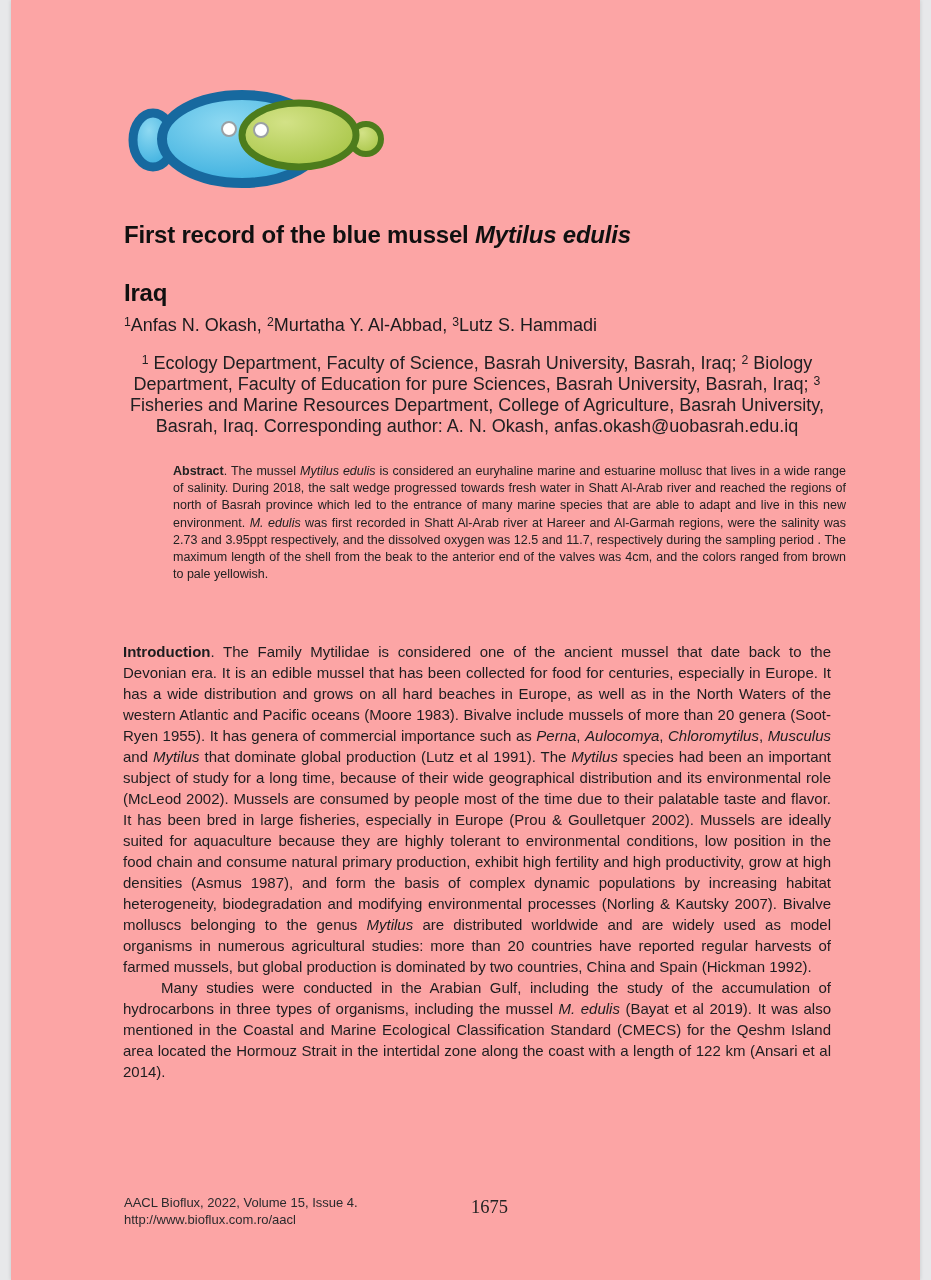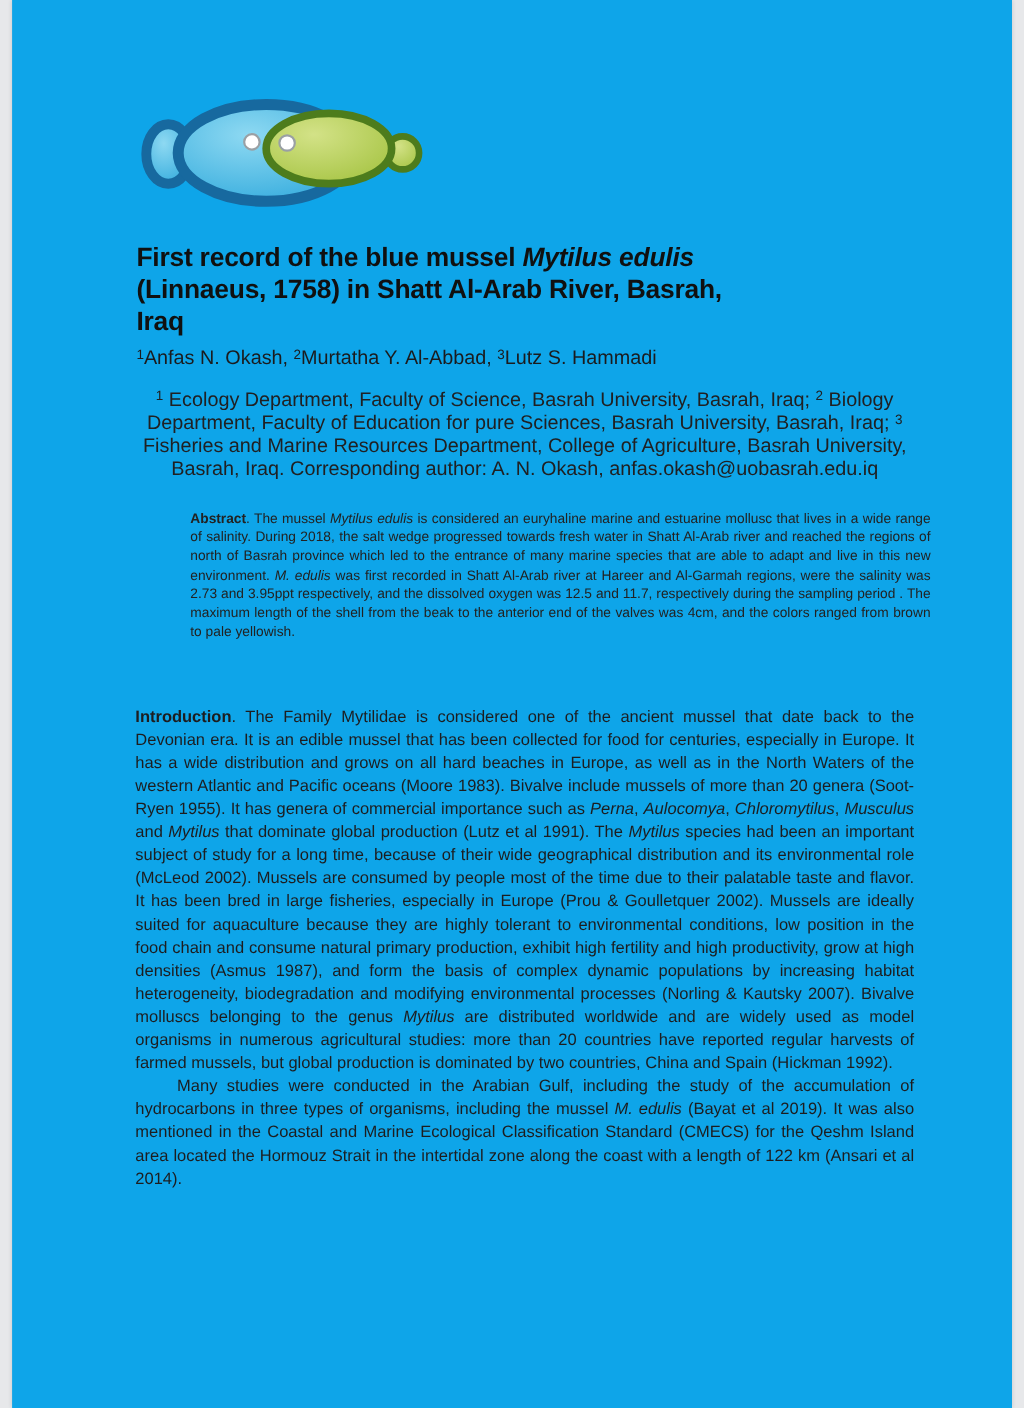--- a/index.html
+++ b/index.html
@@ -7,21 +7,21 @@
   body {
     background:#e7e8ea;
     font-family:"Liberation Sans", sans-serif;
     color:#1d1d1f;
     position:relative;
     overflow:hidden;
   }
   .page {
     position:absolute; left:11px; top:0;
     width:909px; height:1280px;
-    background:#0ea5e9;
+    background:#fca5a5;
     box-shadow:0 0 4px rgba(0,0,0,.15);
   }
   .logo { position:absolute; left:114px; top:90px; width:260px; height:102px; }
   .title {
     position:absolute; left:113px; top:220px; width:722px;
     font-size:24px; line-height:29px; font-weight:bold; color:#101010;
     letter-spacing:-0.2px;
   }
   .authors {
     position:absolute; left:113px; top:315px; width:707px;
@@ -74,29 +74,36 @@
 
       <circle cx="241" cy="49" r="15" fill="url(#gGreen)" stroke="#4d7c1c" stroke-width="6"></circle>
 
       <ellipse cx="174" cy="45" rx="57" ry="32" fill="url(#gGreen)" stroke="#4d7c1c" stroke-width="7"></ellipse>
 
       <circle cx="104" cy="39" r="7" fill="#ffffff" stroke="#9aa0a4" stroke-width="2"></circle>
       <circle cx="136" cy="40" r="7" fill="#ffffff" stroke="#9aa0a4" stroke-width="2"></circle>
     </svg>
   </div>
 
-  <h1 class="title"><span class="seg-b">First record of the blue mussel </span><span class="seg-b seg-i">Mytilus edulis</span><br><span class="seg-b">(Linnaeus, 1758) in Shatt Al-Arab River, Basrah,</span><br><span class="seg-b">Iraq</span></h1>
+  <h1 class="title"><span class="seg-b">First record of the blue mussel </span><span class="seg-b seg-i">Mytilus edulis</span><br><br><span class="seg-b">Iraq</span></h1>
 
   <div class="authors"><sup>1</sup><span>Anfas N. Okash, </span><sup>2</sup><span>Murtatha Y. Al-Abbad, </span><sup>3</sup><span>Lutz S. Hammadi</span></div>
 
   <div class="affiliations"><sup>1</sup><span> Ecology Department, Faculty of Science, Basrah University, Basrah, Iraq; </span><sup>2</sup><span> Biology Department, Faculty of Education for pure Sciences, Basrah University, Basrah, Iraq; </span><sup>3</sup><span> Fisheries and Marine Resources Department, College of Agriculture, Basrah University, Basrah, Iraq. Corresponding author: A. N. Okash, anfas.okash@uobasrah.edu.iq</span></div>
 
   <div class="abstract-block">
     <p><span class="seg-b">Abstract</span><span>. The mussel </span><span class="seg-i">Mytilus edulis</span><span> is considered an euryhaline marine and estuarine mollusc that lives in a wide range of salinity. During 2018, the salt wedge progressed towards fresh water in Shatt Al-Arab river and reached the regions of north of Basrah province which led to the entrance of many marine species that are able to adapt and live in this new environment. </span><span class="seg-i">M. edulis</span><span> was first recorded in Shatt Al-Arab river at Hareer and Al-Garmah regions, were the salinity was 2.73 and 3.95ppt respectively, and the dissolved oxygen was 12.5 and 11.7, respectively during the sampling period . The maximum length of the shell from the beak to the anterior end of the valves was 4cm, and the colors ranged from brown to pale yellowish.</span></p>
   </div>
 
   <div class="intro-block">
     <p><span class="seg-b">Introduction</span><span>. The Family Mytilidae is considered one of the ancient mussel that date back to the Devonian era. It is an edible mussel that has been collected for food for centuries, especially in Europe. It has a wide distribution and grows on all hard beaches in Europe, as well as in the North Waters of the western Atlantic and Pacific oceans (Moore 1983). Bivalve include mussels of more than 20 genera (Soot-Ryen 1955). It has genera of commercial importance such as </span><span class="seg-i">Perna</span><span>, </span><span class="seg-i">Aulocomya</span><span>, </span><span class="seg-i">Chloromytilus</span><span>, </span><span class="seg-i">Musculus</span><span> and </span><span class="seg-i">Mytilus</span><span> that dominate global production (Lutz et al 1991). The </span><span class="seg-i">Mytilus</span><span> species had been an important subject of study for a long time, because of their wide geographical distribution and its environmental role (McLeod 2002). Mussels are consumed by people most of the time due to their palatable taste and flavor. It has been bred in large fisheries, especially in Europe (Prou &amp; Goulletquer 2002). Mussels are ideally suited for aquaculture because they are highly tolerant to environmental conditions, low position in the food chain and consume natural primary production, exhibit high fertility and high productivity, grow at high densities (Asmus 1987), and form the basis of complex dynamic populations by increasing habitat heterogeneity, biodegradation and modifying environmental processes (Norling &amp; Kautsky 2007). Bivalve molluscs belonging to the genus </span><span class="seg-i">Mytilus</span><span> are distributed worldwide and are widely used as model organisms in numerous agricultural studies: more than 20 countries have reported regular harvests of farmed mussels, but global production is dominated by two countries, China and Spain (Hickman 1992).</span></p>
     <p class="indent"><span>Many studies were conducted in the Arabian Gulf, including the study of the accumulation of hydrocarbons in three types of organisms, including the mussel </span><span class="seg-i">M. edulis</span><span> (Bayat et al 2019). It was also mentioned in the Coastal and Marine Ecological Classification Standard (CMECS) for the Qeshm Island area located the Hormouz Strait in the intertidal zone along the coast with a length of 122 km (Ansari et al 2014).</span></p>
   </div>
 
+  <div class="footer">
+    <div class="footer-left">
+      <div>AACL Bioflux, 2022, Volume 15, Issue 4.</div>
+      <div>http://www.bioflux.com.ro/aacl</div>
+    </div>
+    <div class="page-number">1675</div>
+  </div>
 
 </div>
 
 </body></html>

